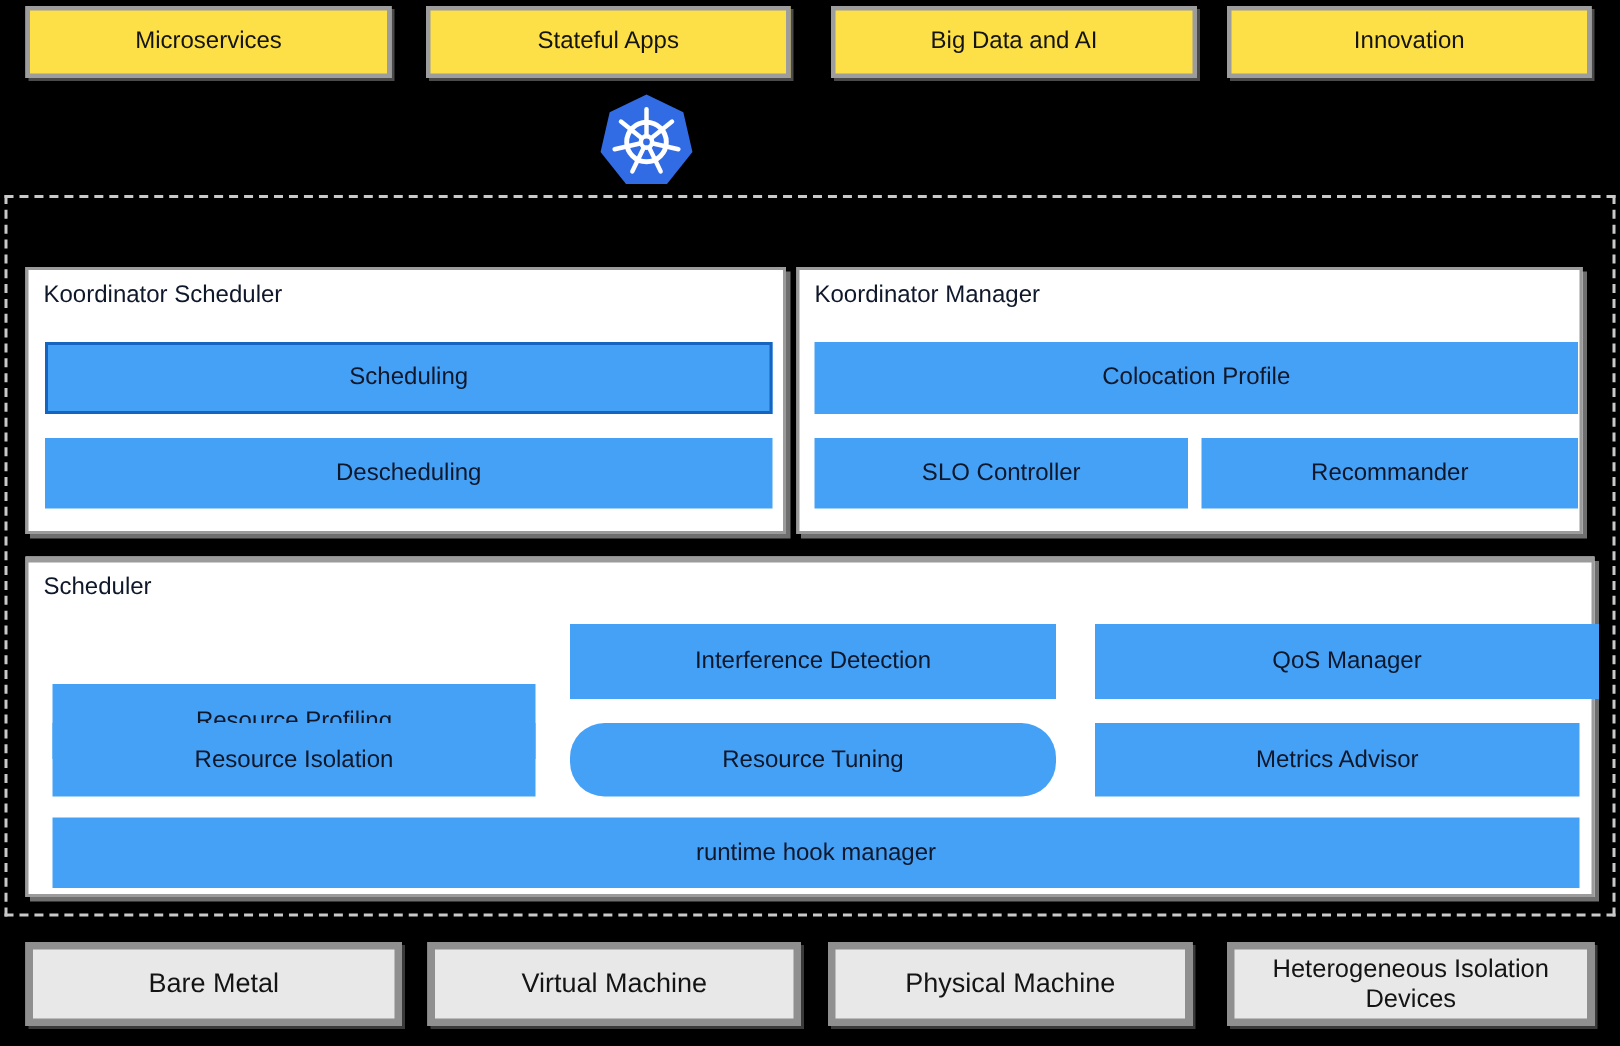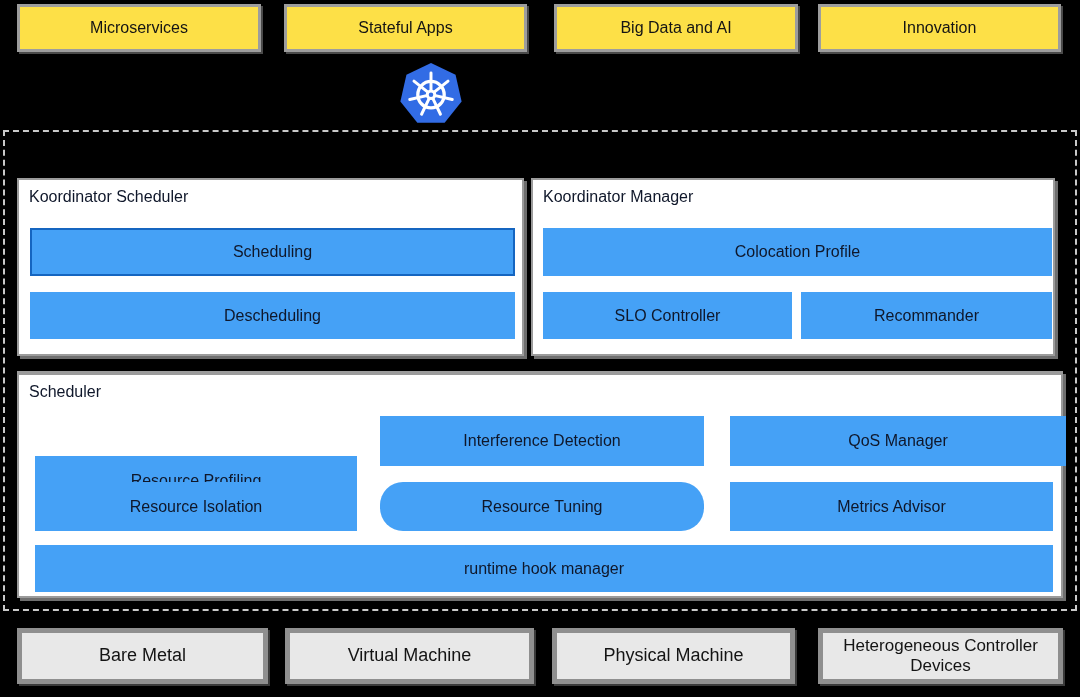--- a/index.html
+++ b/index.html
@@ -91,15 +91,15 @@
     <div class="module" style="left:16px;top:107px;width:322px;height:49px;">Resource Isolation</div>
     <div class="module" style="left:361px;top:107px;width:324px;height:49px;border-radius:23px;">Resource Tuning</div>
     <div class="module" style="left:711px;top:107px;width:323px;height:49px;">Metrics Advisor</div>
 
     <div class="module" style="left:16px;top:170px;width:1018px;height:47px;">runtime hook manager</div>
   </div>
 
   <div class="ibox" style="left:17px;top:628px;width:251px;height:56px;">Bare Metal</div>
   <div class="ibox" style="left:285px;top:628px;width:249px;height:56px;">Virtual Machine</div>
   <div class="ibox" style="left:552px;top:628px;width:243px;height:56px;">Physical Machine</div>
-  <div class="ibox" style="left:818px;top:628px;width:245px;height:56px;font-size:17px;padding:0 14px;">Heterogeneous Controller Devices</div>
+  <div class="ibox" style="left:818px;top:628px;width:245px;height:56px;font-size:17px;padding:0 14px;">Heterogeneous Isolation Devices</div>
 
 </div>
 
 </body></html>

